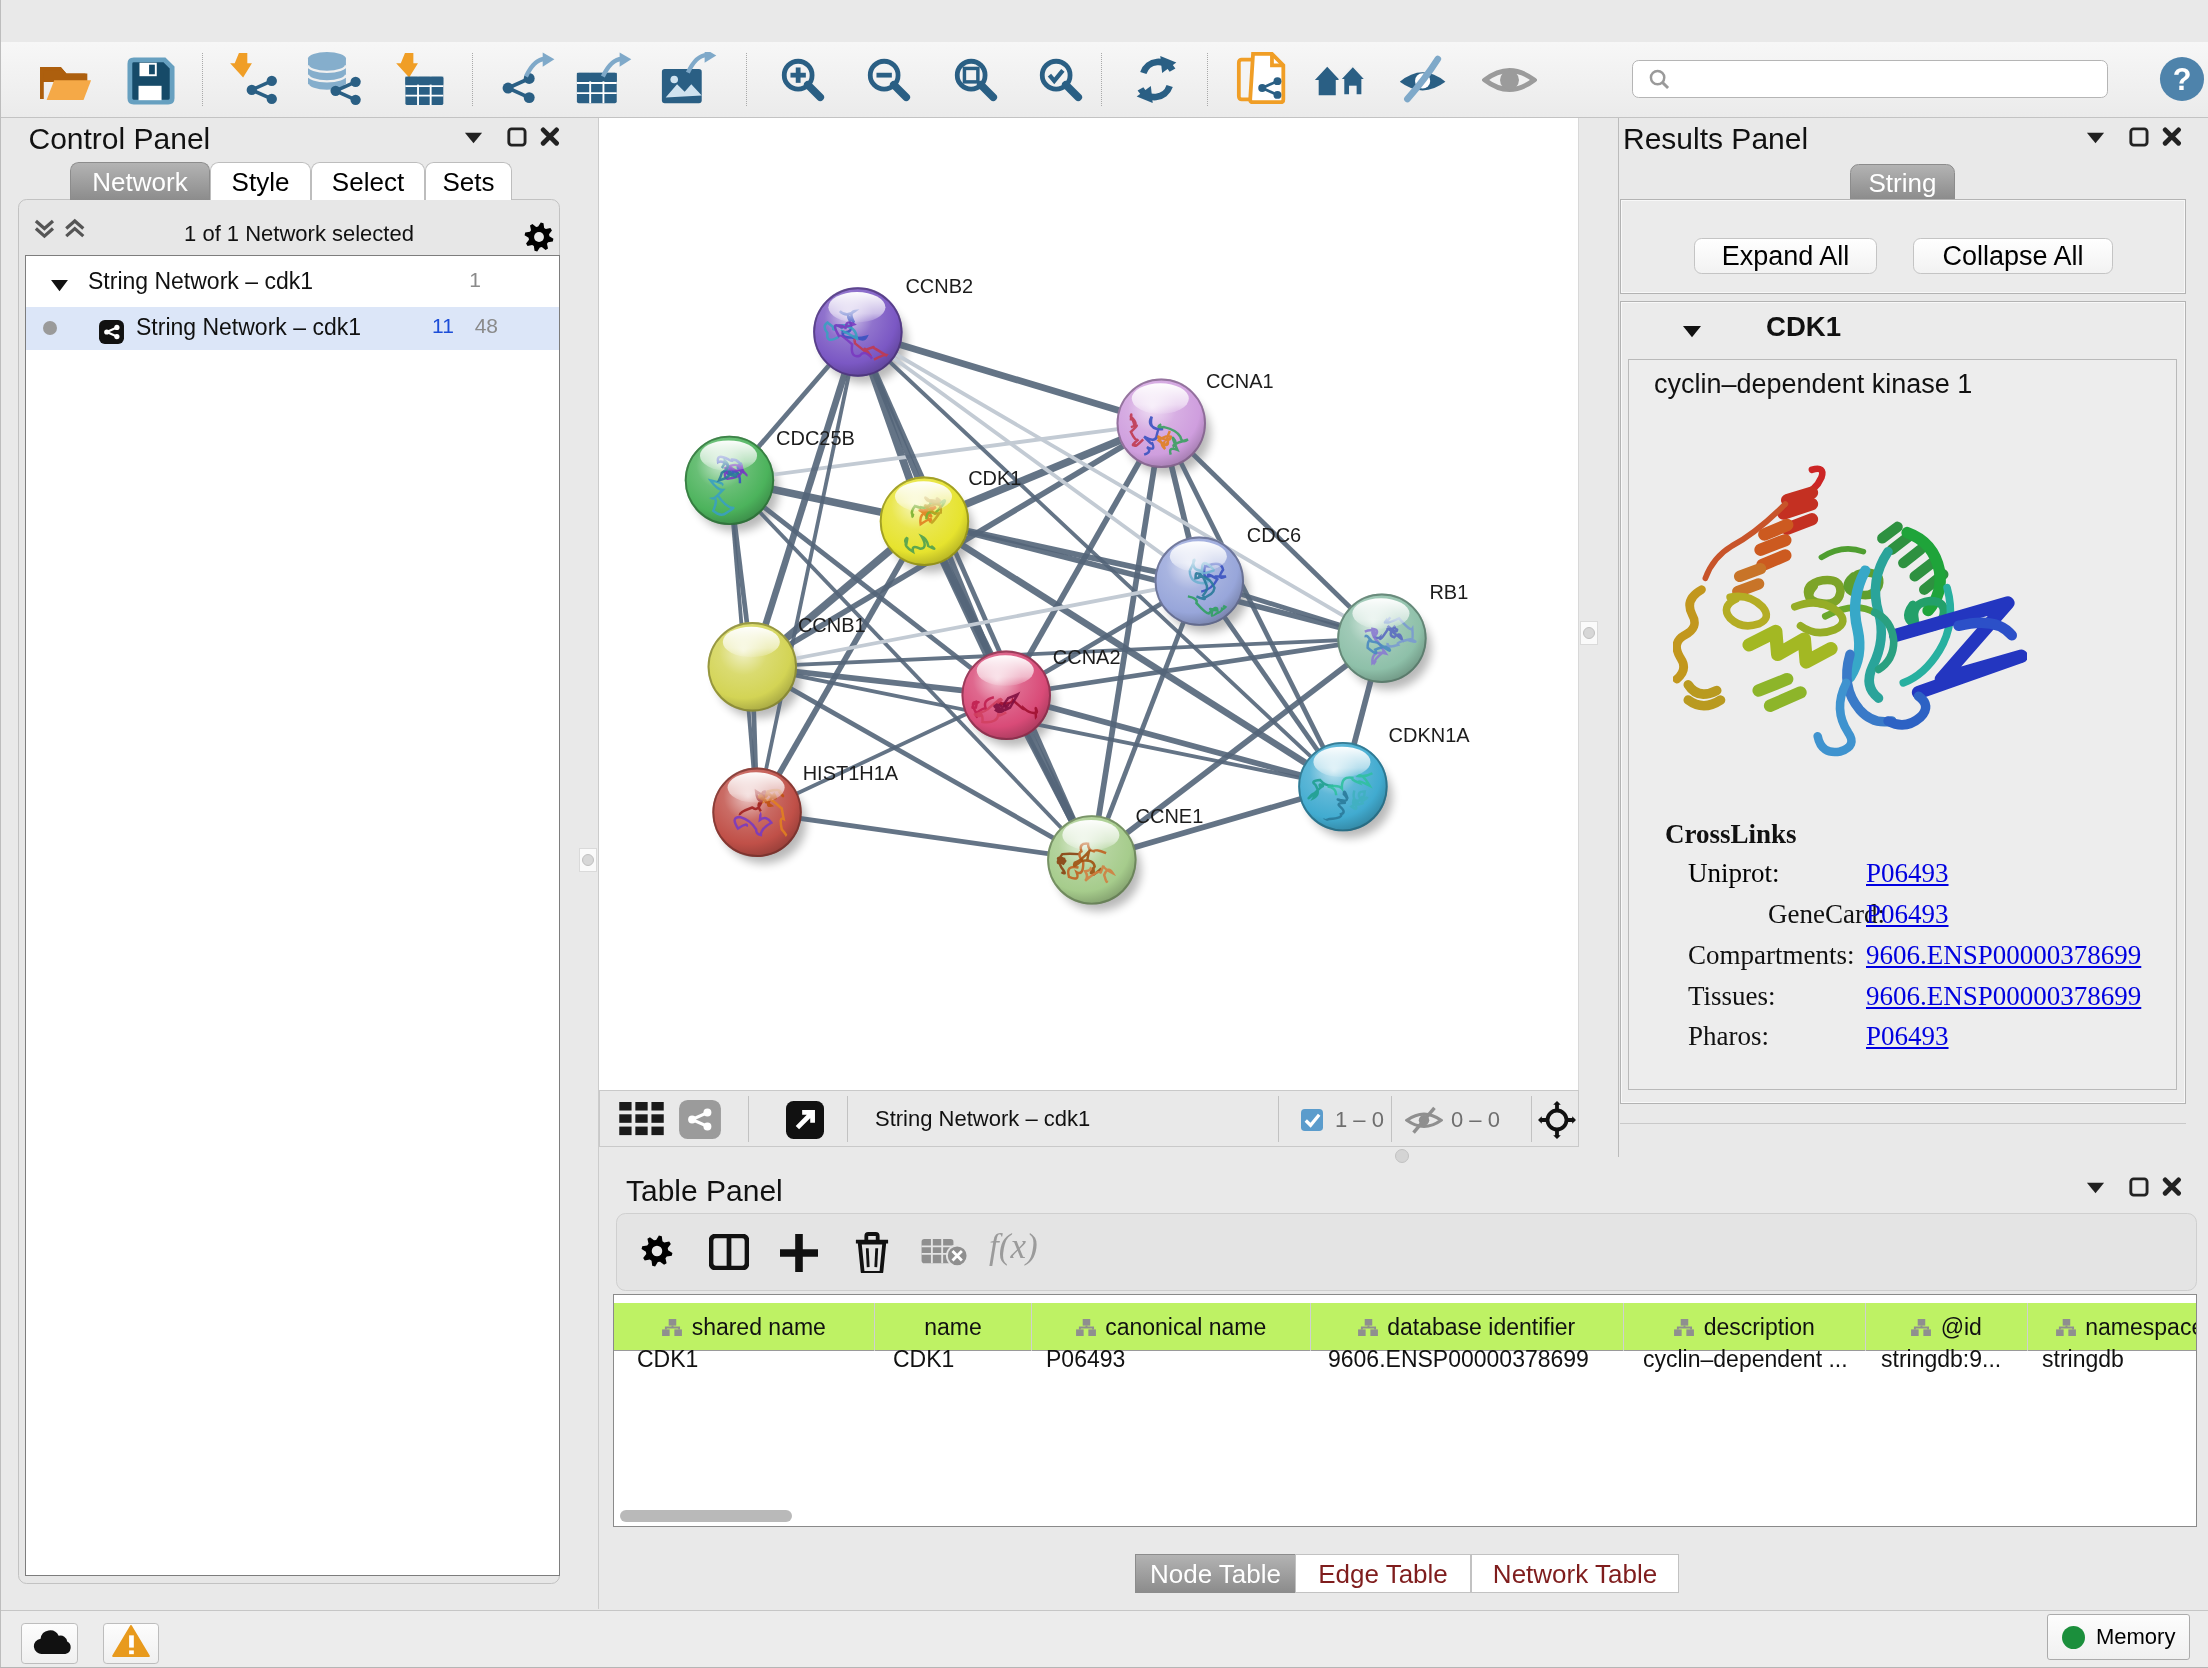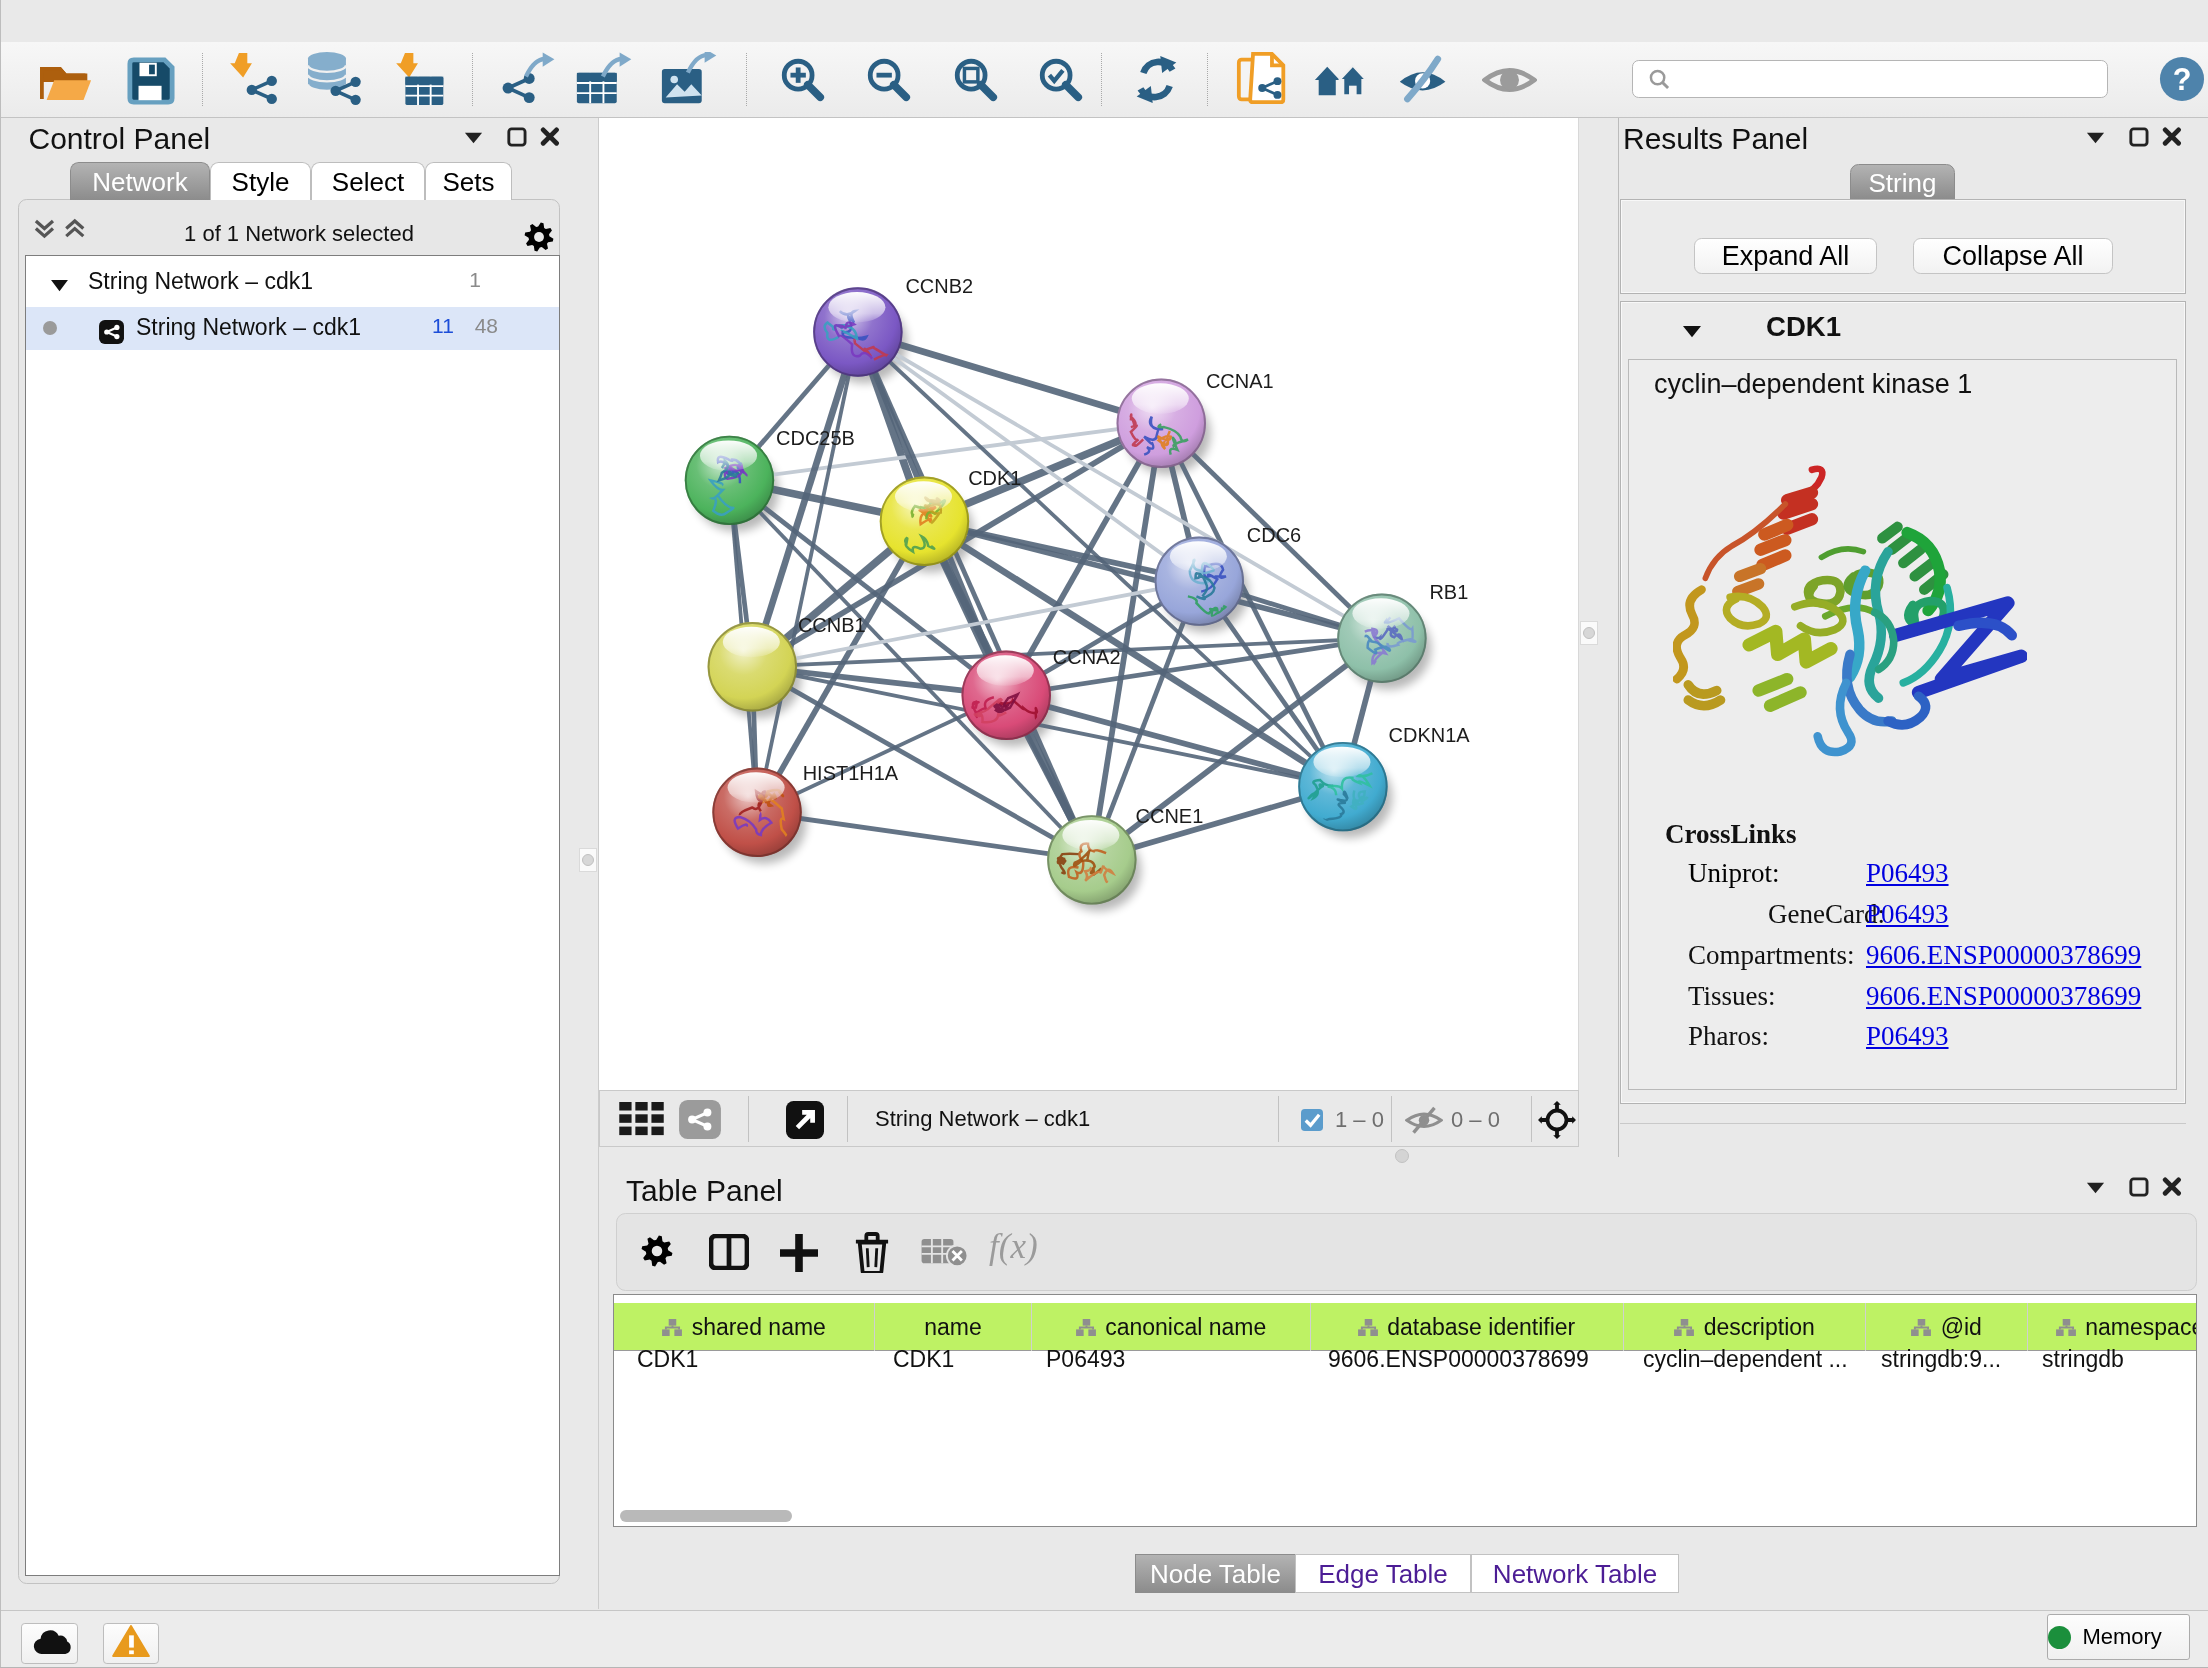--- a/index.html
+++ b/index.html
@@ -23,24 +23,24 @@
 .rbox{position:absolute;background:#ebebeb;border:1px solid #b3b3b3;box-shadow:inset 0 0 0 1px #f8f8f8}
 .btn{position:absolute;background:linear-gradient(#ffffff,#f2f2f2);border:1px solid #c4c4c4;border-radius:7.6px;font-size:27px;color:#000;text-align:center}
 .serif{font-family:"Liberation Serif",serif}
 a.lnk{color:#0000e0;text-decoration:underline;font-family:"Liberation Serif",serif;font-size:20px}
 
 #tp-toolbar{position:absolute;left:616px;top:1213px;width:1581px;height:78px;background:#e4e4e4;border:1px solid #cfcfcf;border-radius:9.5px}
 #ntable{position:absolute;left:613px;top:1294px;width:1584px;height:233px;background:#fff;border:1px solid #8a8a8a;overflow:hidden}
 #nt-head{position:absolute;left:0;top:8px;width:100%;height:48px;background:#bef264;border-bottom:1.9px solid #9a9a9a}
 .hcell{position:absolute;top:0;height:48px;border-right:1px solid #d0d0d0;display:flex;align-items:center;justify-content:center;font-size:23px;color:#111;gap:9.5px}
 .rcell{position:absolute;top:49px;height:30px;font-size:23px;color:#111;display:flex;align-items:center}
-.bot-tab{position:absolute;top:1554px;height:39px;background:#fff;border:1px solid #c2c2c2;font-size:26px;color:#4c1d95;text-align:center;line-height:38px}
+.bot-tab{position:absolute;top:1554px;height:39px;background:#fff;border:1px solid #c2c2c2;font-size:26px;color:#7f1d1d;text-align:center;line-height:38px}
 
 #statusbar{position:absolute;left:0;top:1610px;width:2208px;height:58px;background:#ececec;border-top:1px solid #c6c6c6}
-.sbtn{position:absolute;background:linear-gradient(#fdfdfd,#f0f0f0);border:1px solid #bdbdbd;border-radius:3.8px;display:flex;align-items:center;}
+.sbtn{position:absolute;background:linear-gradient(#fdfdfd,#f0f0f0);border:1px solid #bdbdbd;border-radius:3.8px;display:flex;align-items:center;justify-content:center}
 .vsep{position:absolute;width:1px;background:#c2c2c2}
 </style></head>
 <body>
 <div id="page">
 <div id="toolbar">
       <div class="tsep" style="left:202px"></div>
       <div class="tsep" style="left:472px"></div>
       <div class="tsep" style="left:746px"></div>
       <div class="tsep" style="left:1101px"></div>
       <div class="tsep" style="left:1207px"></div>

